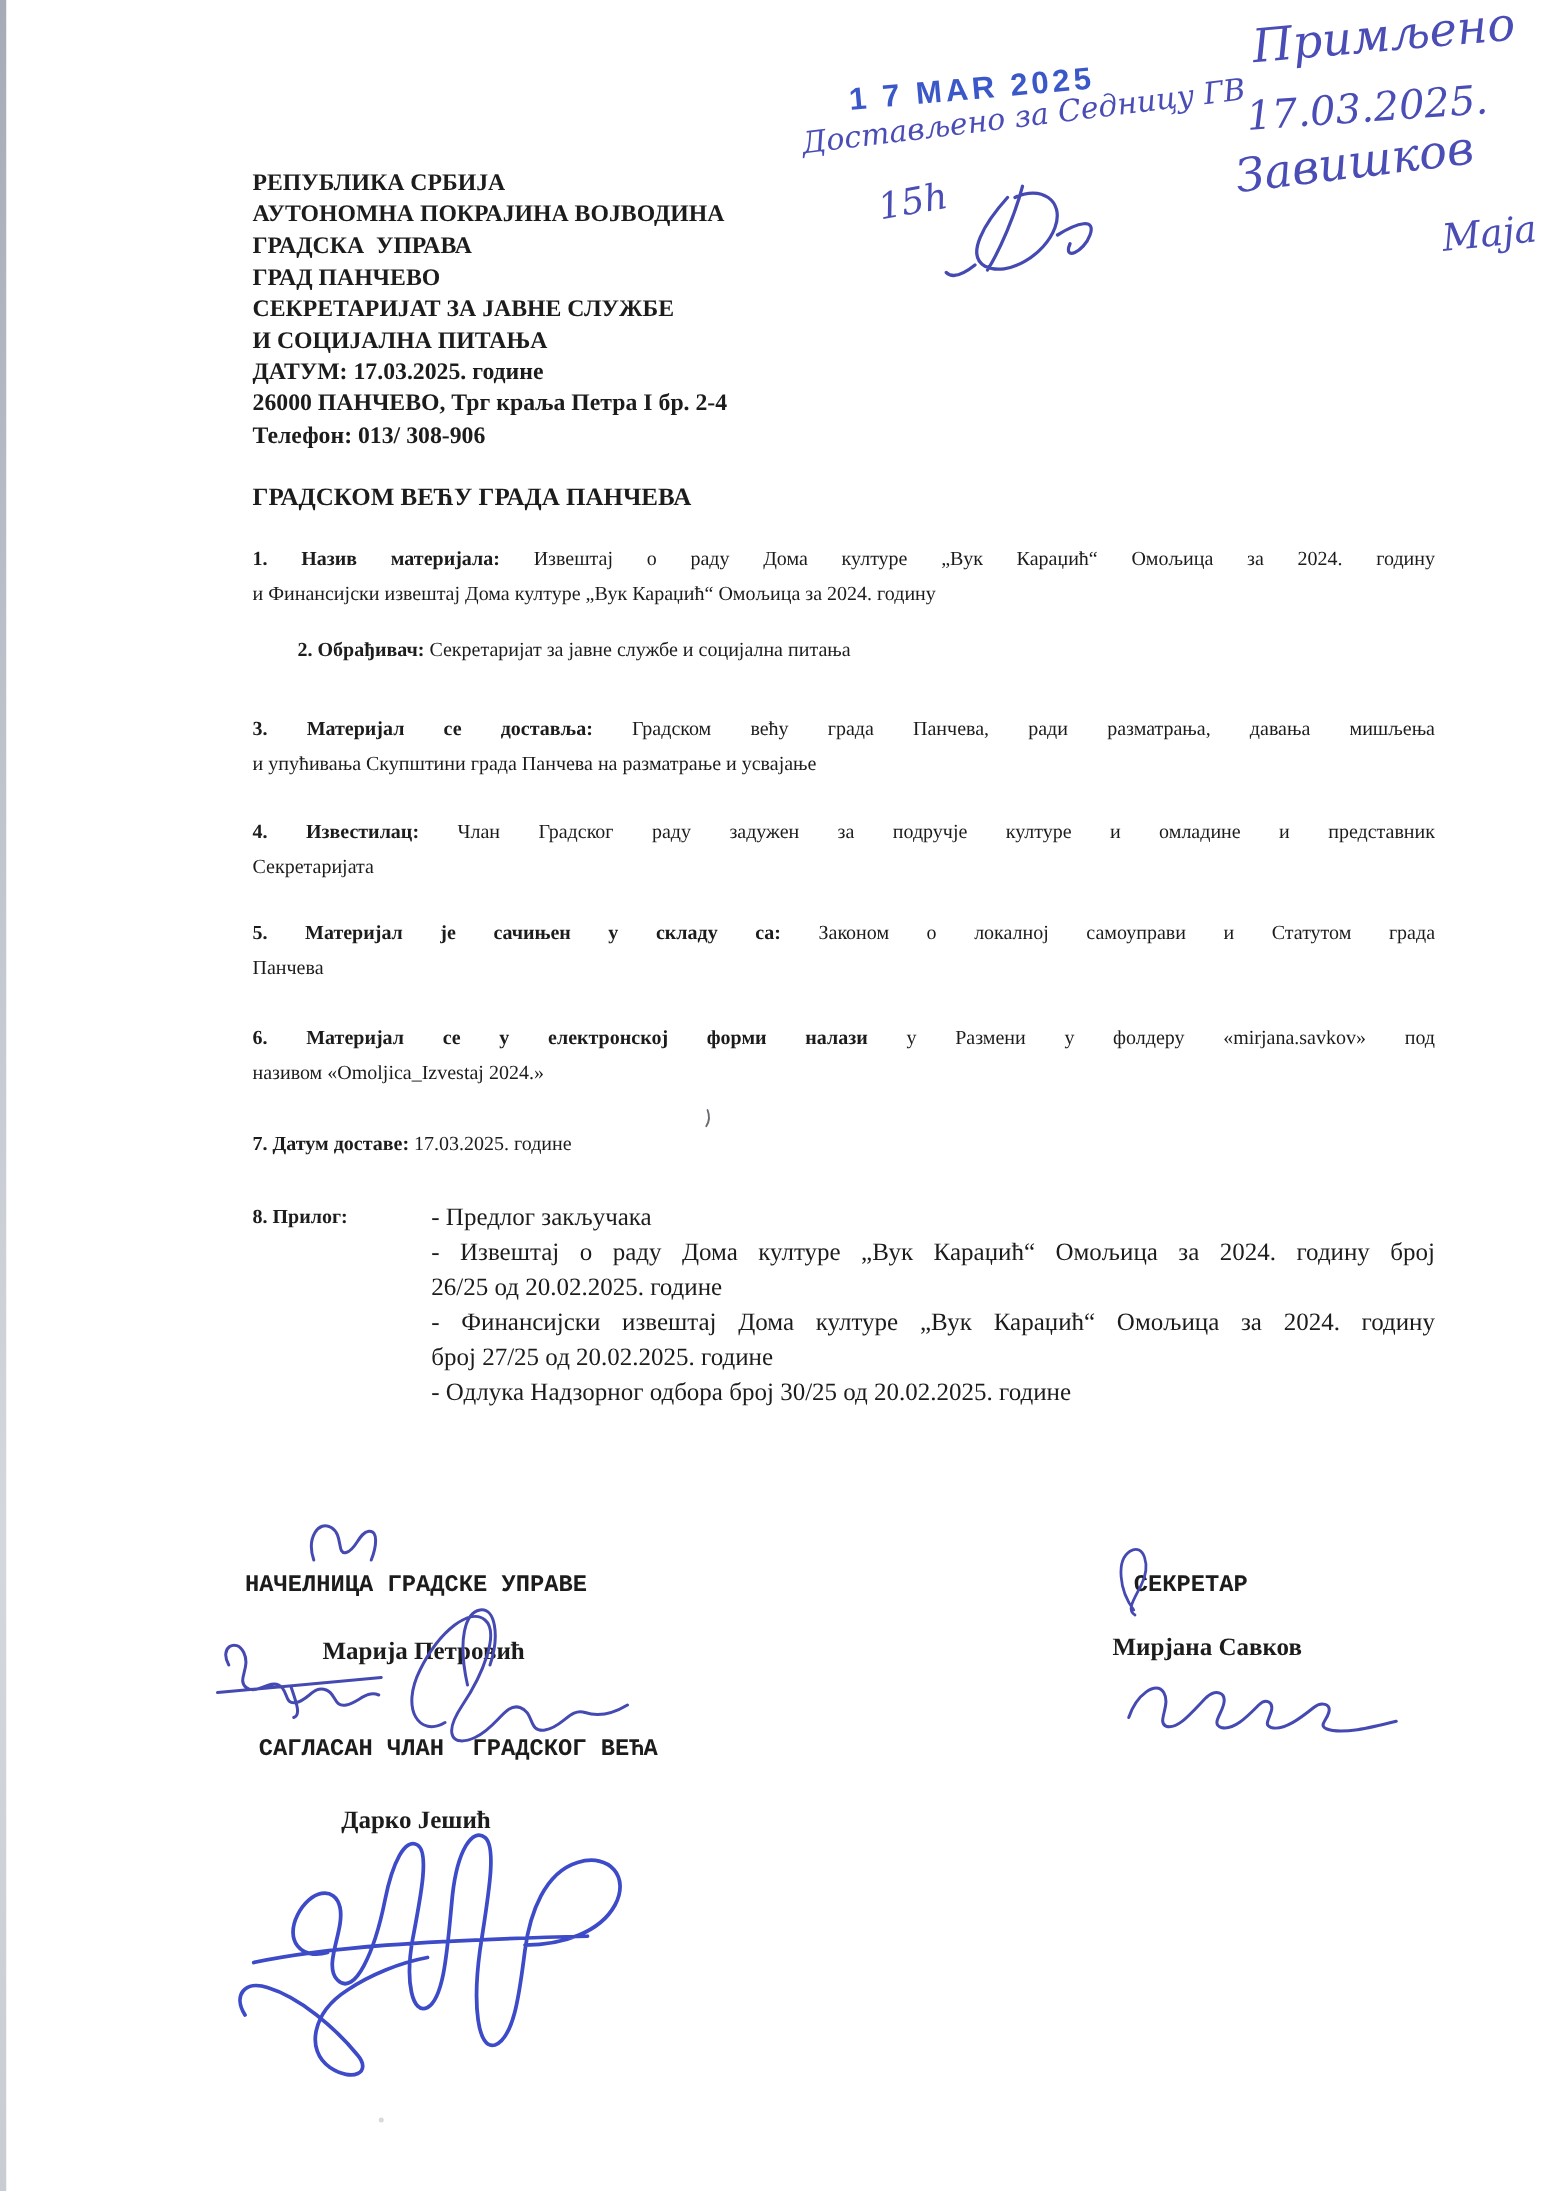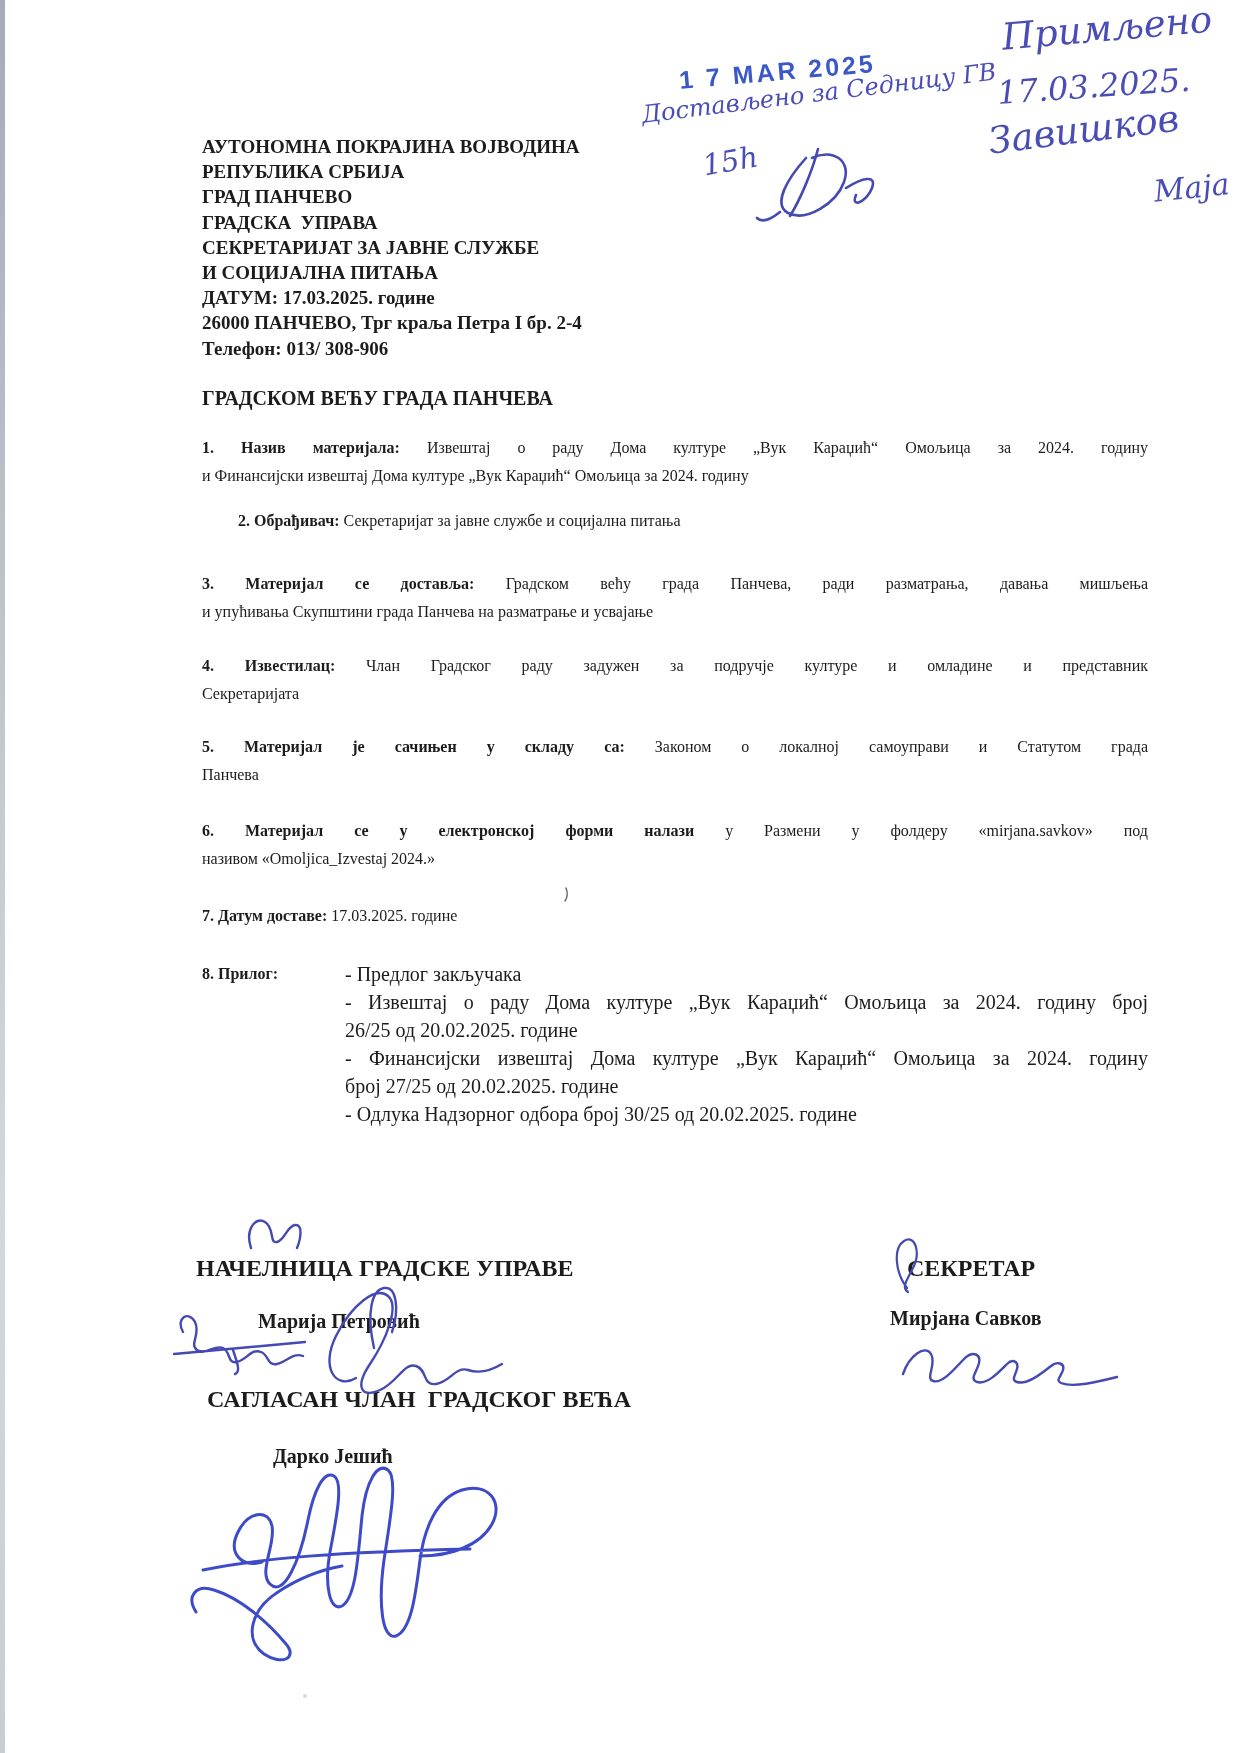--- a/index.html
+++ b/index.html
@@ -21,21 +21,21 @@
   .recipient { left: 202px; top: 384px; font-weight: bold; font-size: 20px; line-height: 28px; white-space: pre; }
   
   .para { left: 202px; width: 946px; font-size: 16px; line-height: 28px; }
   .ln { white-space: normal; }
   .ln.jf { text-align: justify; text-align-last: justify; }
   .lbl { font-weight: bold; }
   
   .attach-label { left: 202px; top: 960px; font-size: 16px; line-height: 28px; font-weight: bold; white-space: pre; }
   .attach-list { left: 345px; top: 960px; width: 803px; font-size: 20px; line-height: 28px; }
   
-  .sigtitle { font-weight: bold; font-size: 24px; line-height: 28px; white-space: pre; }
+  .sigtitle { font-weight: bold; font-size: 19px; line-height: 28px; white-space: pre; font-family: Liberation Mono, monospace; }
   .signame  { font-weight: bold; font-size: 20px; line-height: 28px; white-space: pre; }
   
   .stamp {
     left: 678px; top: 66px; transform: rotate(-5deg); transform-origin: left top;
     font-family: "Liberation Sans", sans-serif; font-weight: bold;
     font-size: 25px; letter-spacing: 3px; color: #3b58c9; white-space: pre;
   }
   .hw {
     font-family: "DejaVu Serif", serif; font-style: italic;
     color: #4a4db5; white-space: pre; transform-origin: left top;
@@ -49,24 +49,24 @@
   .sig-svg { position: absolute; left: 0; top: 0; pointer-events: none; }
 </style>
 </head>
 <body>
 
 <div class="page">
 
   <div class="edge"></div>
 
   <div class="abs letterhead">
+    <div class="hline">РЕПУБЛИКА СРБИЈА</div>
     <div class="hline">АУТОНОМНА ПОКРАЈИНА ВОЈВОДИНА</div>
-    <div class="hline">РЕПУБЛИКА СРБИЈА</div>
+    <div class="hline">ГРАДСКА  УПРАВА</div>
     <div class="hline">ГРАД ПАНЧЕВО</div>
-    <div class="hline">ГРАДСКА  УПРАВА</div>
     <div class="hline">СЕКРЕТАРИЈАТ ЗА ЈАВНЕ СЛУЖБЕ</div>
     <div class="hline">И СОЦИЈАЛНА ПИТАЊА</div>
     <div class="hline">ДАТУМ: 17.03.2025. године</div>
     <div class="hline">26000 ПАНЧЕВО, Трг краља Петра I бр. 2-4</div>
     <div class="hline">Телефон: 013/ 308-906</div>
   </div>
 
   <div class="abs recipient">ГРАДСКОМ ВЕЋУ ГРАДА ПАНЧЕВА</div>
 
   <div class="abs para" style="top:434px;">

